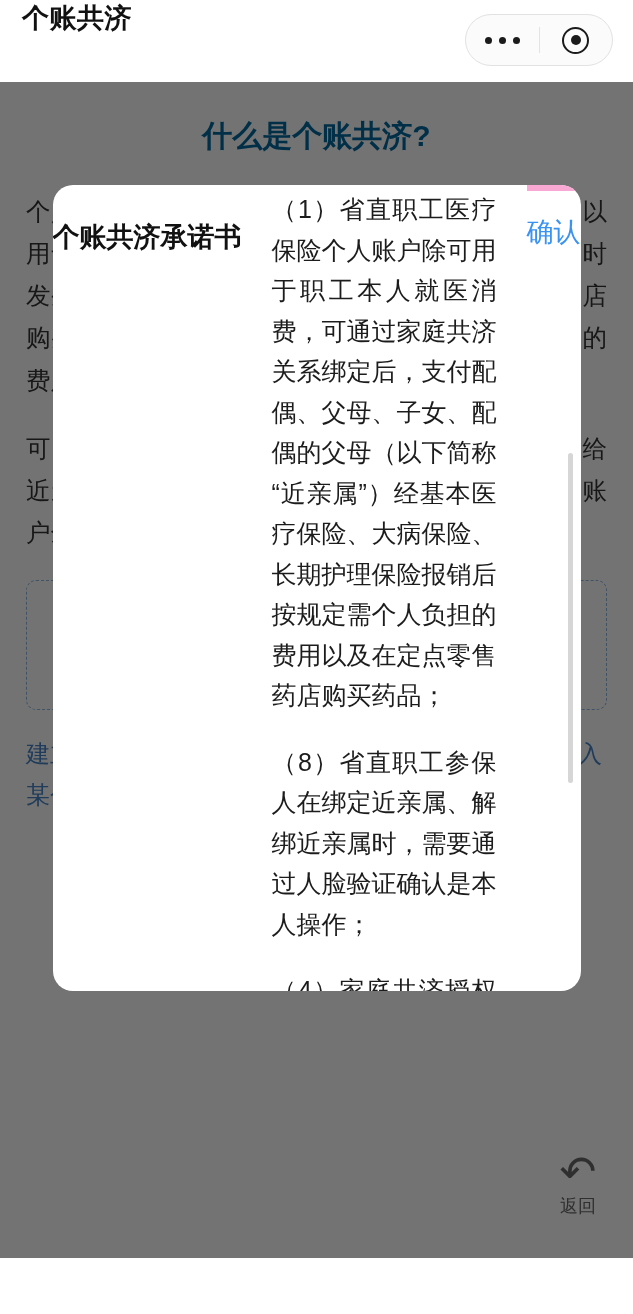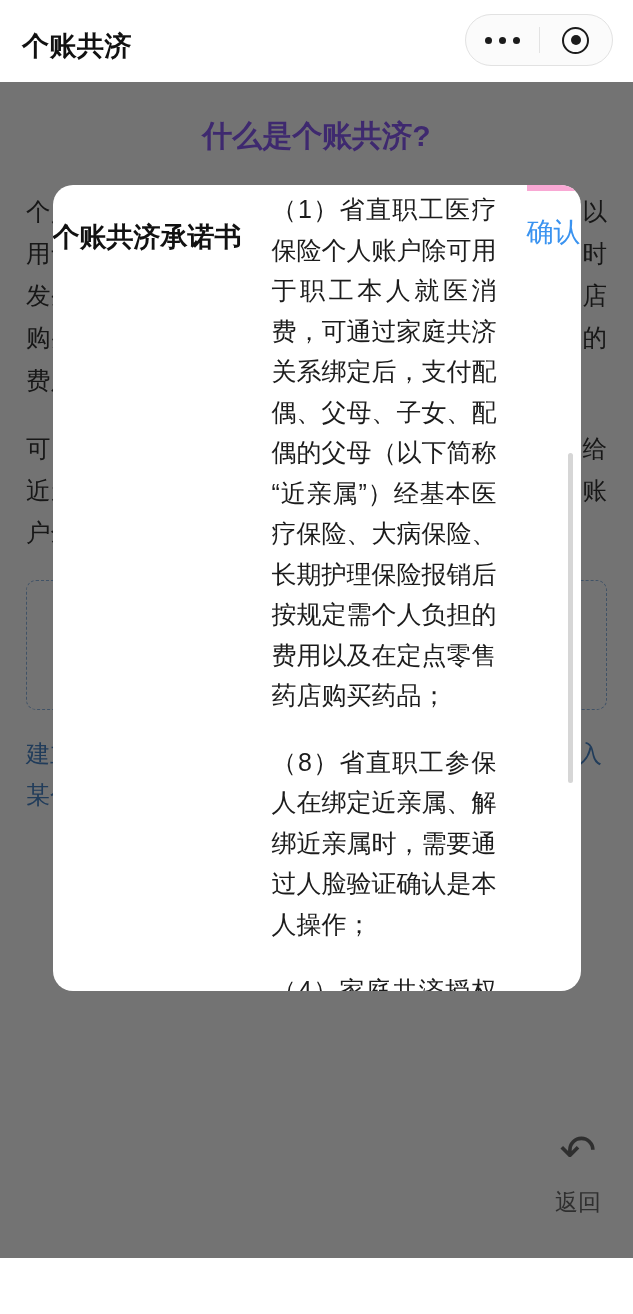--- a/index.html
+++ b/index.html
@@ -17,21 +17,21 @@
     background: #ffffff;
     overflow: hidden;
   }
 
   
   .navbar {
     position: relative;
     height: 92px;
     background: #ffffff;
     display: flex;
-    align-items: center;
+    align-items: flex-start;
     padding: 0 22px;
     z-index: 5;
   }
   .nav-title {
     font-size: 27px;
     font-weight: 700;
     color: #111111;
     letter-spacing: 0.5px;
   }
   .capsule {
@@ -94,21 +94,21 @@
     right: 0;
     bottom: 0;
     background: #ffffff;
     padding: 34px 26px 0 26px;
     overflow: hidden;
   }
   .page-heading {
     text-align: center;
     font-size: 30px;
     font-weight: 700;
-    color: #8b5cf6;
+    color: #0369a1;
     margin-bottom: 34px;
   }
   .page-para {
     font-size: 24.5px;
     line-height: 1.72;
     color: #333;
     margin-bottom: 26px;
     text-align: justify;
   }
   .dashed-box {
@@ -207,22 +207,22 @@
     width: 66px;
     text-align: center;
     color: #2f2f2f;
   }
   .back-arrow {
     font-size: 44px;
     line-height: 1;
     font-weight: 400;
   }
   .back-label {
-    font-size: 23px;
-    margin-top: 14px;
+    font-size: 18px;
+    margin-top: 0;
   }
 
   
   .bottom-bar {
     position: absolute;
     left: 0;
     right: 0;
     bottom: 0;
     height: 56px;
     background: #ffffff;

